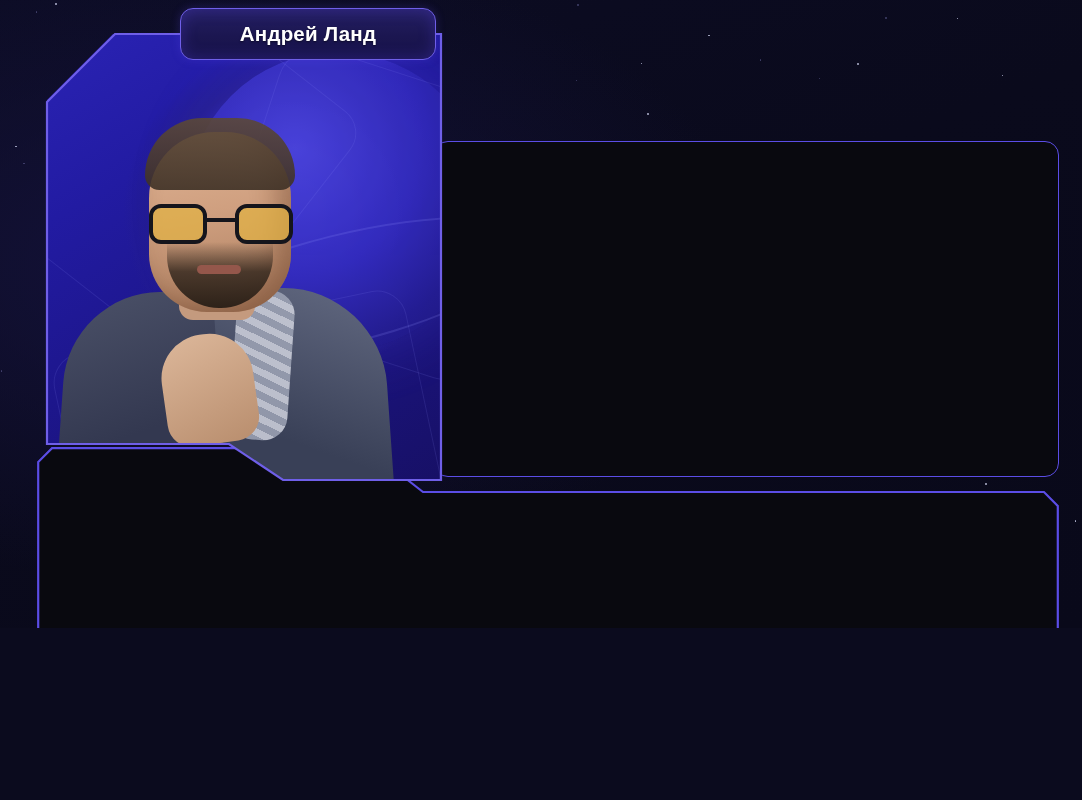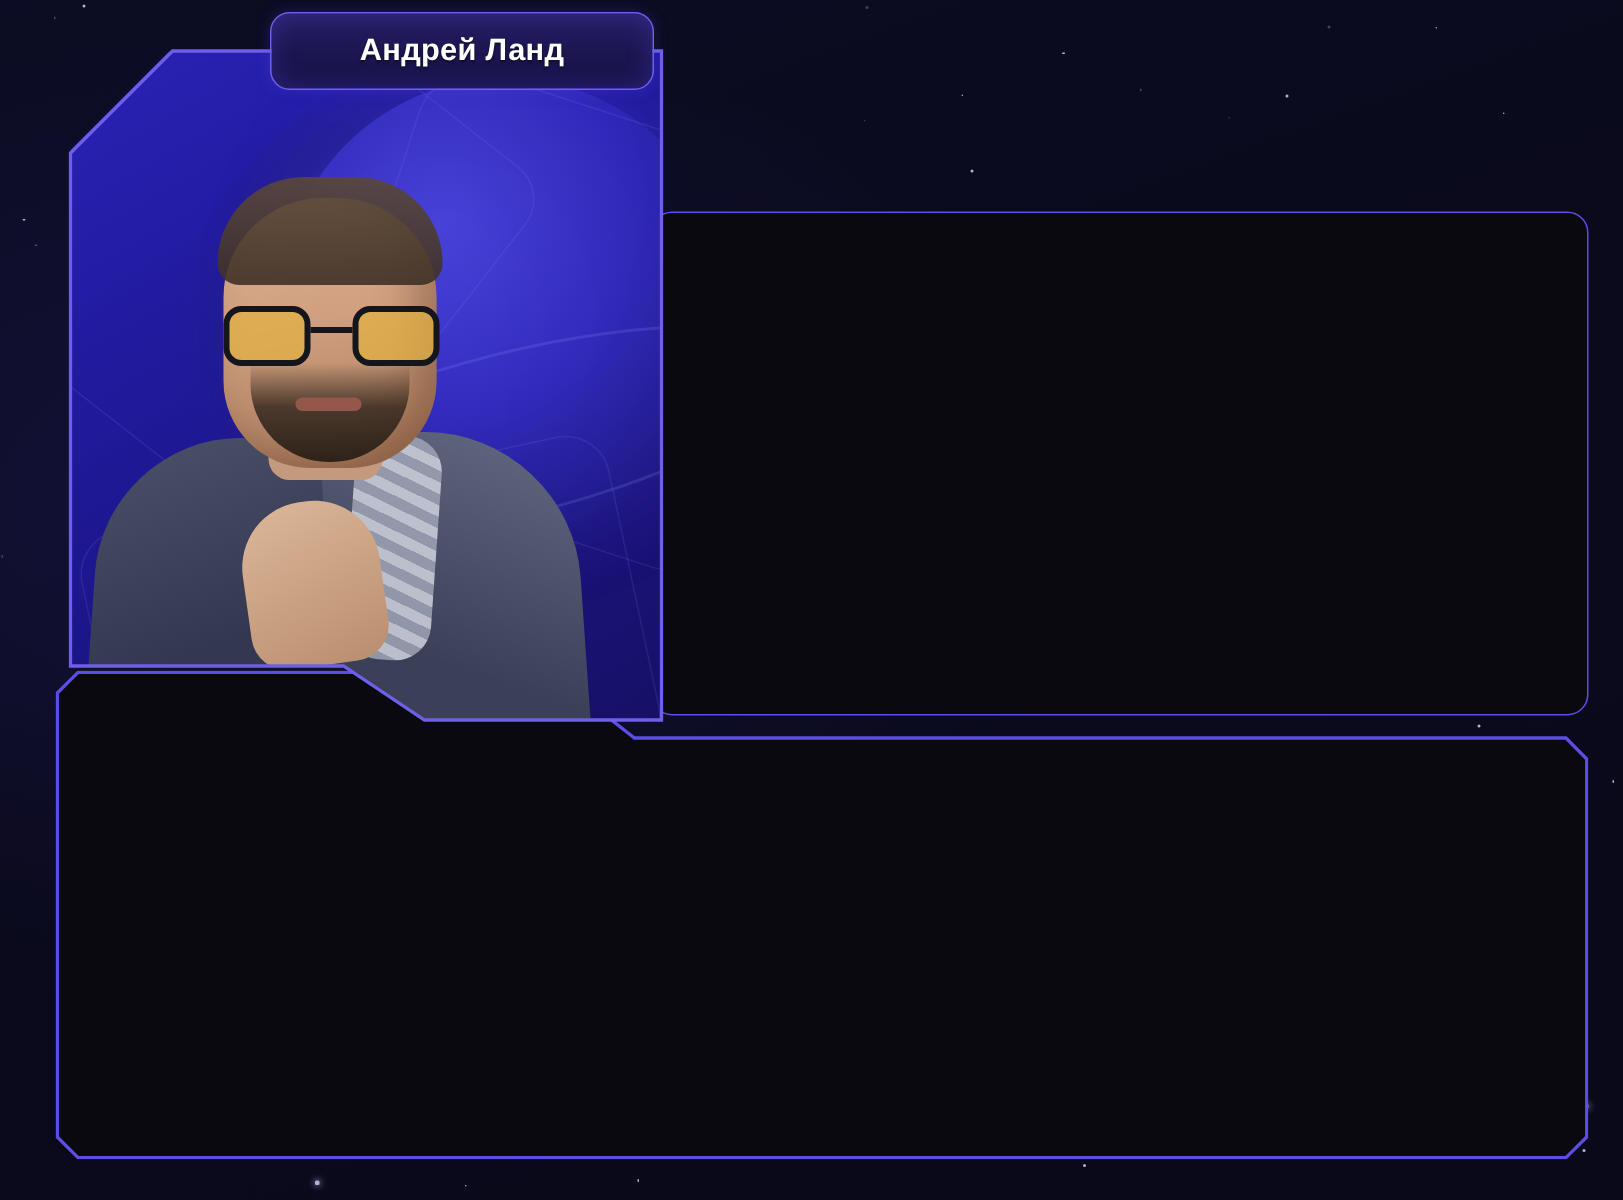--- a/index.html
+++ b/index.html
@@ -7,21 +7,21 @@
   body {
     font-family: "Liberation Sans", "DejaVu Sans", sans-serif;
     background:#0b0b1e;
     overflow:hidden;
     position:relative;
   }
 
   
   #stage {
     position:absolute; inset:0;
-    width:1082px; height:800px;
+    width:1082px; height:628px;
     background:
       radial-gradient(ellipse 900px 520px at 18% 42%, #14123a 0%, rgba(12,12,32,0) 62%),
       linear-gradient(160deg,#0c0c24 0%, #0a0a1c 45%, #09091a 100%);
     overflow:hidden;
   }
 
   
   .star { position:absolute; background:#cfd2ef; border-radius:1px; opacity:.85; }
   .star.dim { background:#6f6fa8; opacity:.55; }
   .star.big { box-shadow:0 0 4px 1px rgba(190,195,255,.55); }

